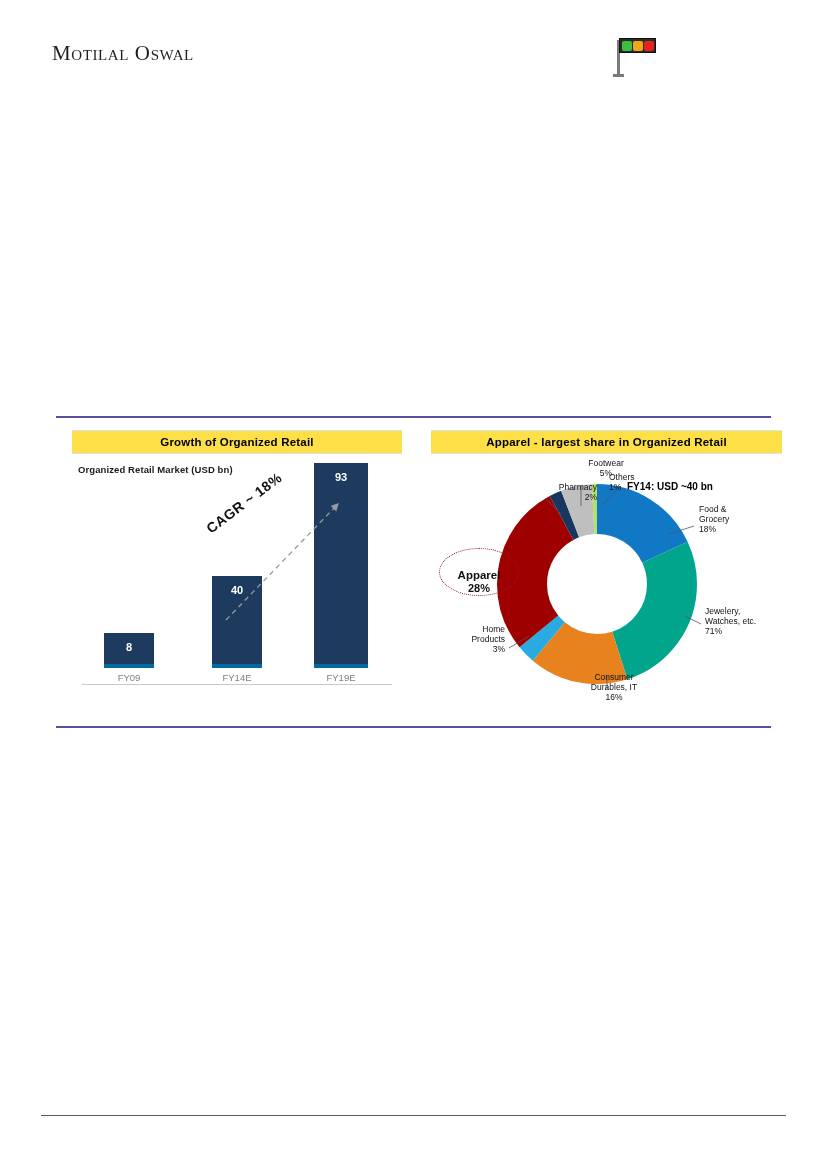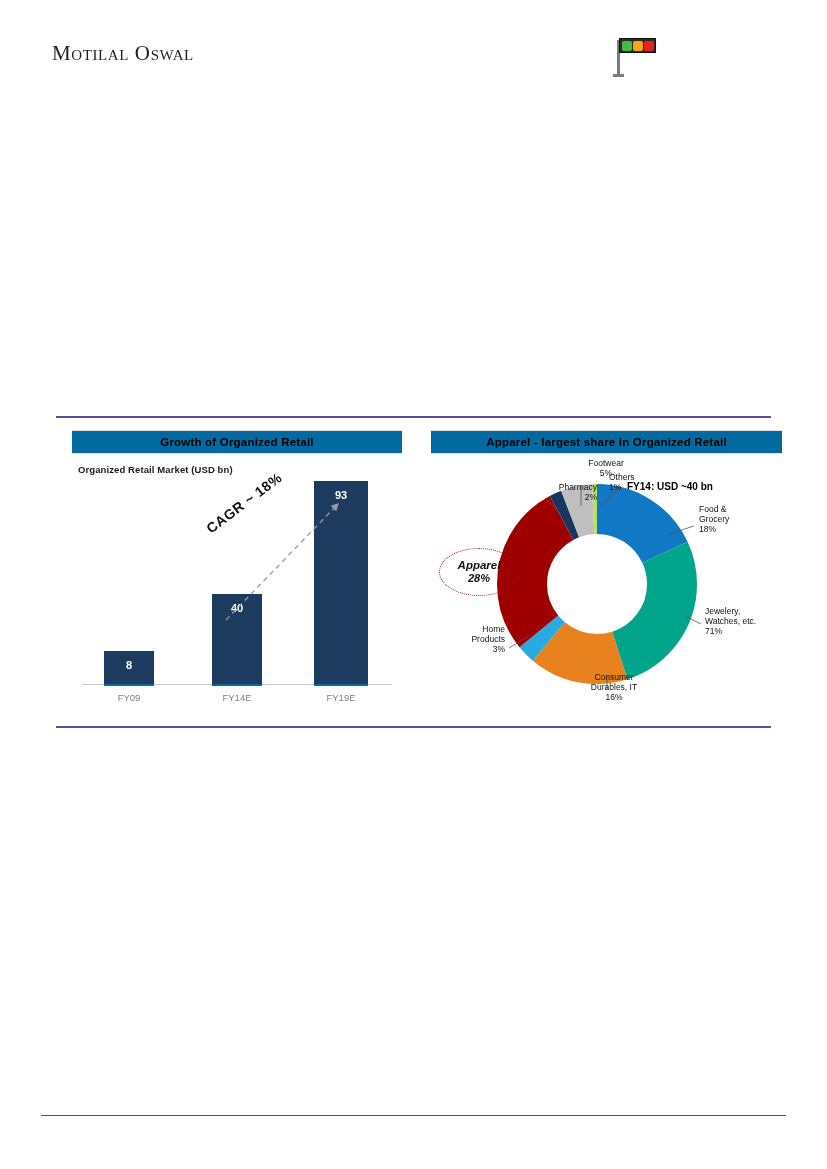--- a/index.html
+++ b/index.html
@@ -94,21 +94,21 @@
   .rule-bottom { top: 310px; }
 
   .panel { position: absolute; top: 0; }
   .panel-left  { left: 6px;   width: 345px; }
   .panel-right { left: 375px; width: 340px; }
 
   .panel-head {
     position: absolute;
     top: 14px;
     height: 22px;
-    background: #0369a1;
+    background: #fde047;
     border-top: 1px solid #e2e2e2;
     border-bottom: 1px solid #e2e2e2;
     display: flex;
     align-items: center;
     justify-content: center;
     font-size: 11.5px;
     font-weight: bold;
     color: #000000;
     letter-spacing: 0.2px;
   }
@@ -136,23 +136,23 @@
   .baseline {
     position: absolute;
     left: 2px;
     top: 202px;
     width: 310px;
     height: 1px;
     background: #c9c9c9;
   }
   .bar {
     position: absolute;
-    bottom: 26px;
+    bottom: 44px;
     background: #1d3b5e;
-    border-bottom: 2px solid #0369a1;
+    border-bottom: 4px solid #0369a1;
     box-sizing: border-box;
   }
   .bar .val {
     position: absolute;
     left: 0;
     right: 0;
     top: 8px;
     text-align: center;
     color: #ffffff;
     font-size: 11px;
@@ -230,23 +230,22 @@
     position: absolute;
     left: 8px;
     top: 92px;
     width: 78px;
     height: 46px;
     border: 1.5px dotted #8c1b1b;
     border-radius: 50%;
     display: flex;
     flex-direction: column;
     align-items: center;
-    justify-content: center;
+    justify-content: flex-end;
     line-height: 1.15;
-    font-style: italic;
   }
   .apparel-callout .a1 { font-size: 11.5px; font-weight: bold; color: #111; }
   .apparel-callout .a2 { font-size: 11px;  font-weight: bold; color: #111; }
 
   
   .footer-rule {
     position: absolute;
     left: 41px;
     top: 1115px;
     width: 745px;

